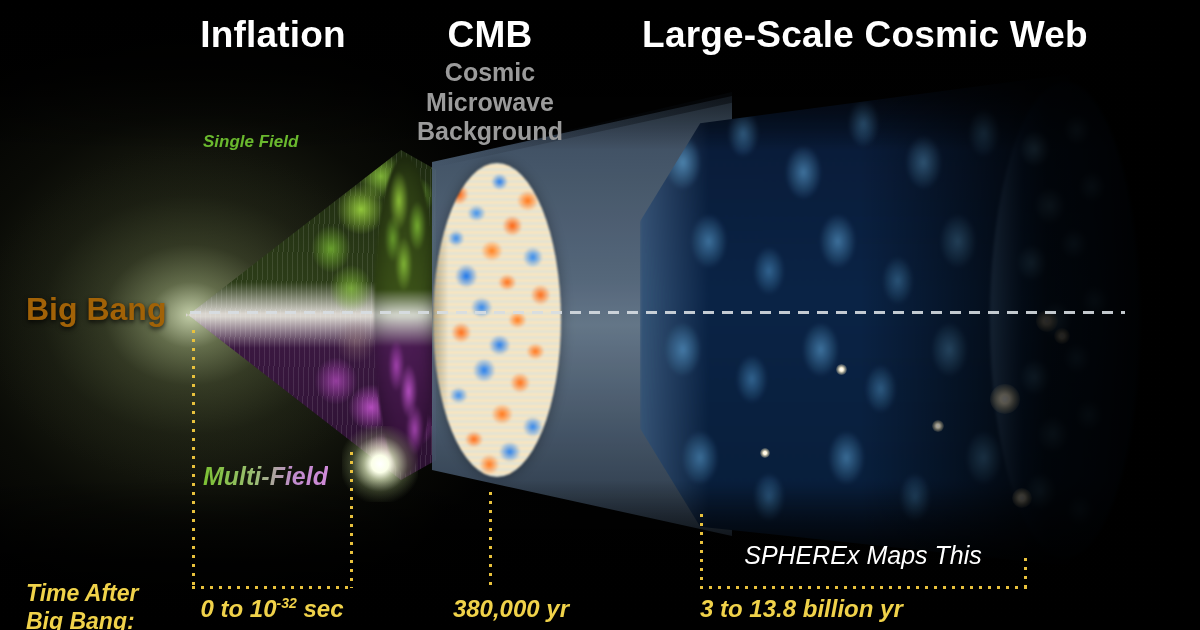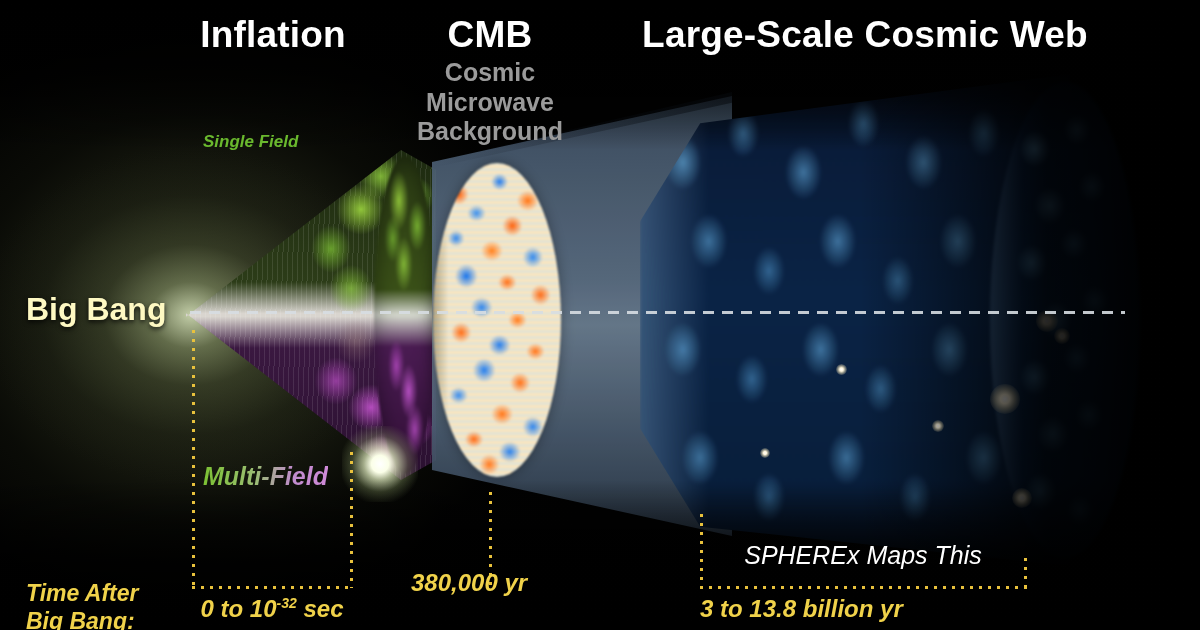--- a/index.html
+++ b/index.html
@@ -212,41 +212,41 @@
   
   .hdr{position:absolute;color:#fff;font-weight:bold;letter-spacing:.2px;text-align:center;white-space:nowrap;}
   .hdr-inflation{left:193px;top:14px;width:160px;font-size:37px;}
   .hdr-cmb{left:410px;top:14px;width:160px;font-size:37px;}
   .hdr-lsw{left:615px;top:14px;width:500px;font-size:37px;}
   .sub-cmb{
     position:absolute;left:380px;top:58px;width:220px;text-align:center;
     color:#9b9b9b;font-size:25px;font-weight:bold;line-height:1.18;
   }
   .bigbang{
-    position:absolute;left:26px;top:291px;color:#fef9c3;font-size:32px;font-weight:bold;
+    position:absolute;left:26px;top:291px;color:#a16207;font-size:32px;font-weight:bold;
     text-shadow:0 2px 5px rgba(0,0,0,.85);white-space:nowrap;
   }
   .single-field{
     position:absolute;left:203px;top:132px;color:#6ab92e;font-size:17px;
     font-style:italic;font-weight:bold;white-space:nowrap;
   }
   .multi-field{
     position:absolute;left:203px;top:462px;font-size:25px;font-style:italic;font-weight:bold;
     white-space:nowrap;
     background:linear-gradient(to right,#7cc233 0%,#9bbd74 42%,#c08ccd 72%,#cf8ad8 100%);
     -webkit-background-clip:text;background-clip:text;color:transparent;
   }
   .spherex{
     position:absolute;left:700px;top:541px;width:326px;text-align:center;
     color:#fff;font-size:25px;font-style:italic;white-space:nowrap;
   }
   .tlabel{position:absolute;color:#f0d24a;font-size:24px;font-style:italic;font-weight:bold;white-space:nowrap;}
   .time-after{left:26px;top:579px;line-height:1.22;font-size:23px;}
   .t-infl{left:193px;top:595px;width:158px;text-align:center;}
-  .t-cmb{left:411px;top:569px;width:158px;text-align:left;}
+  .t-cmb{left:411px;top:595px;width:158px;text-align:right;}
   .t-web{left:700px;top:595px;width:326px;text-align:left;}
   .sup{font-size:14px;vertical-align:super;}
 </style>
 </head>
 <body>
 
 <div id="stage">
 
   <div class="bg-base"></div>
   <div class="bg-olive"></div>

